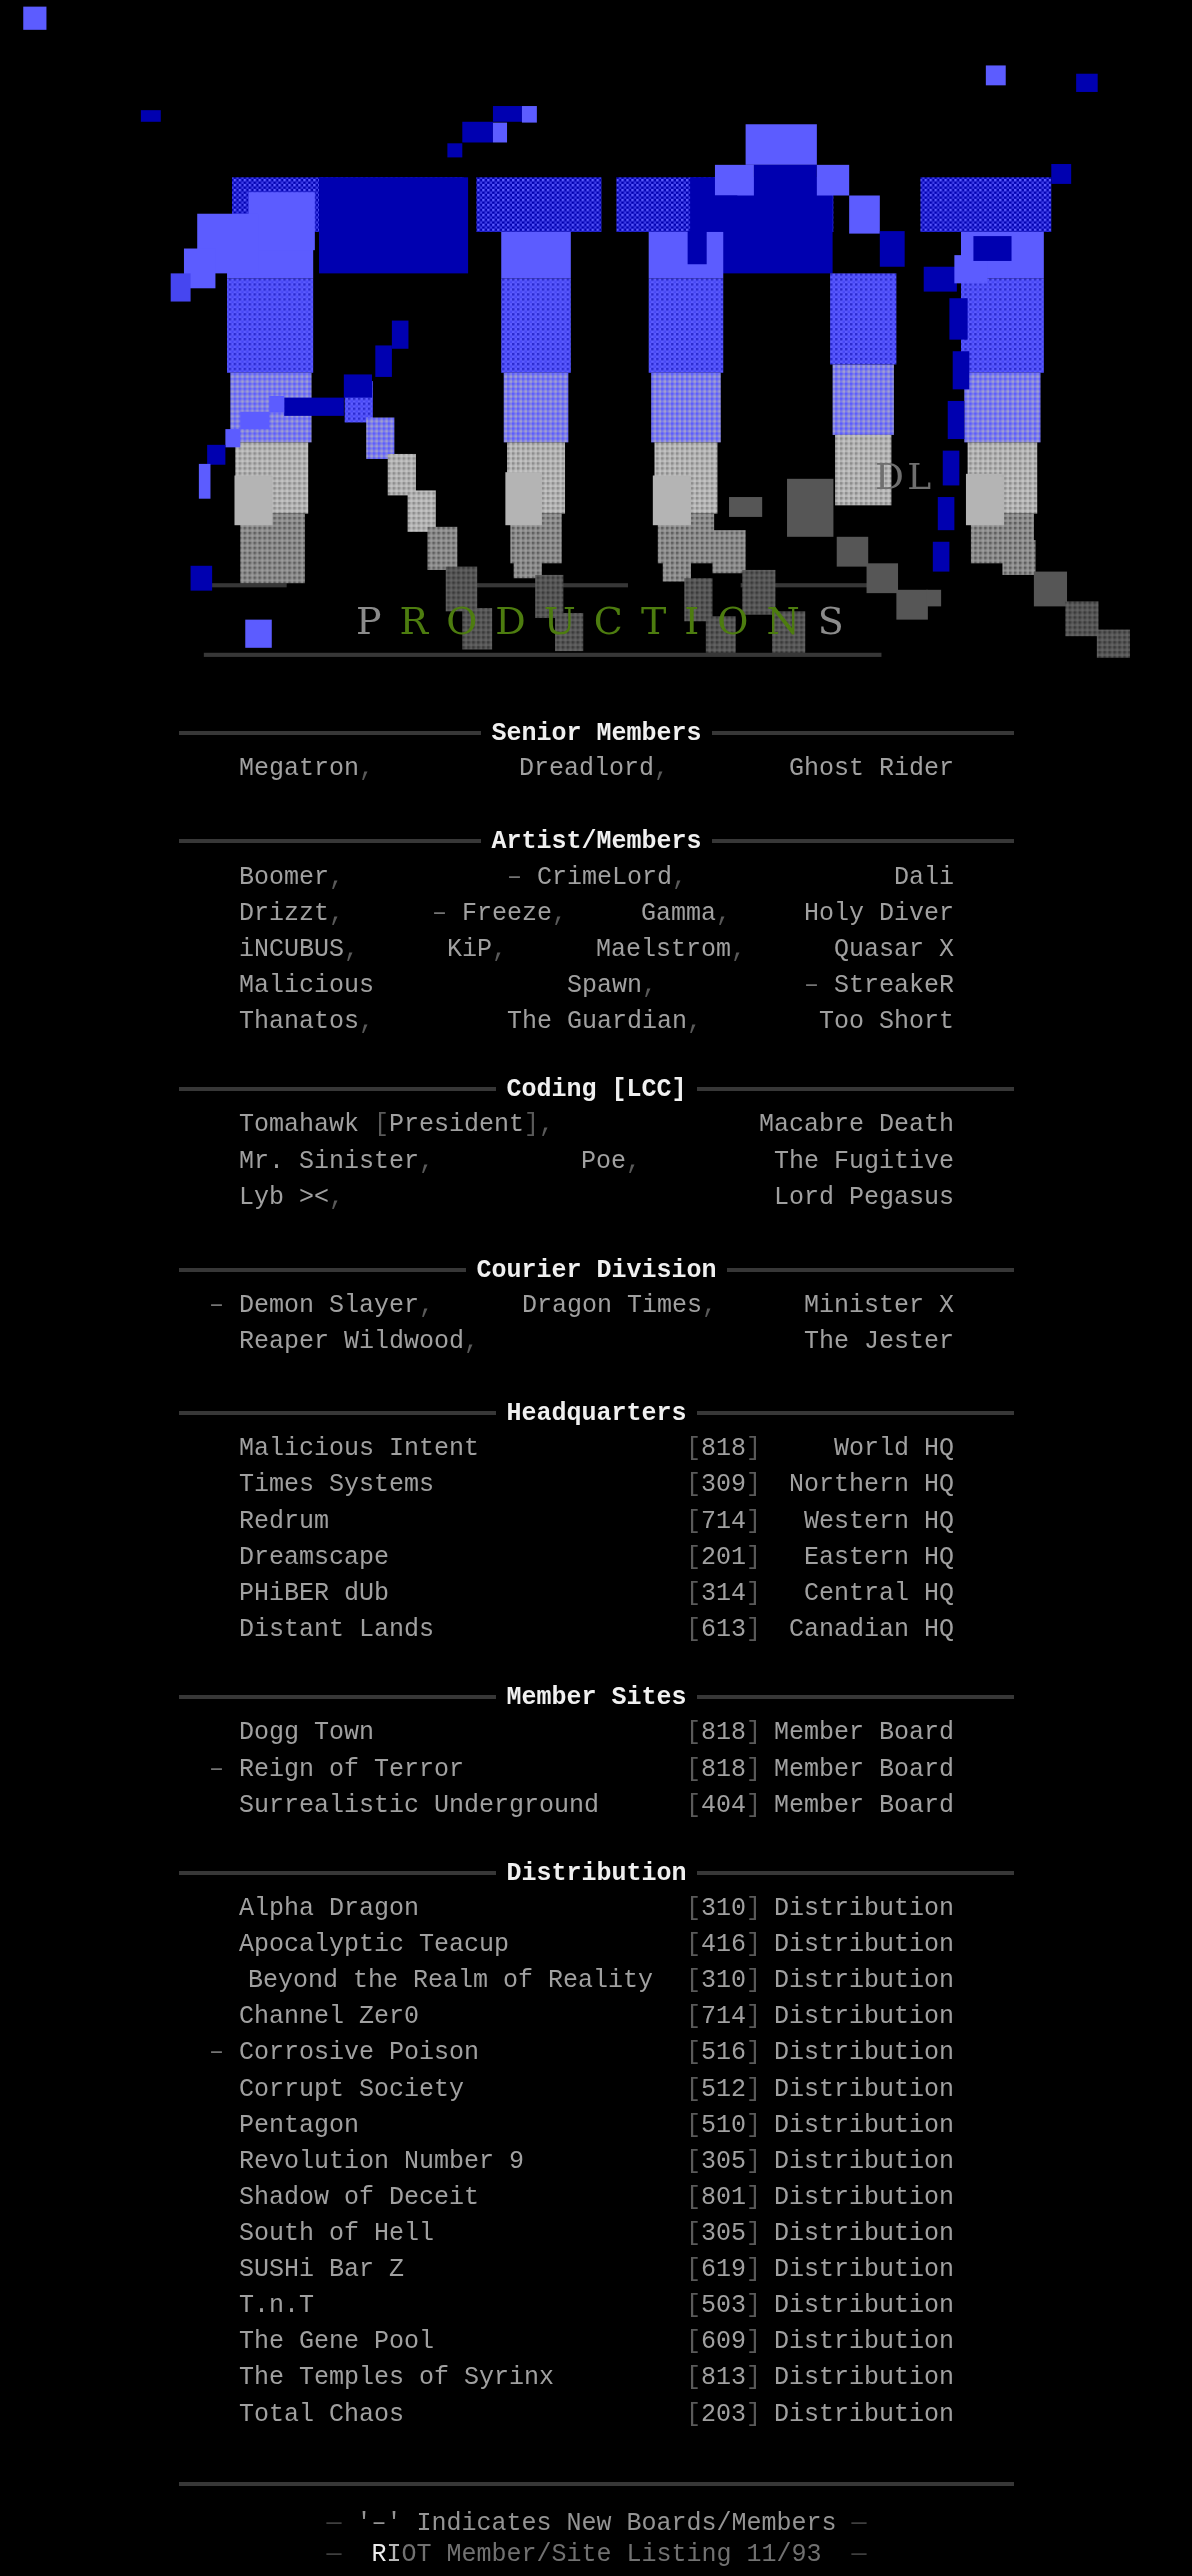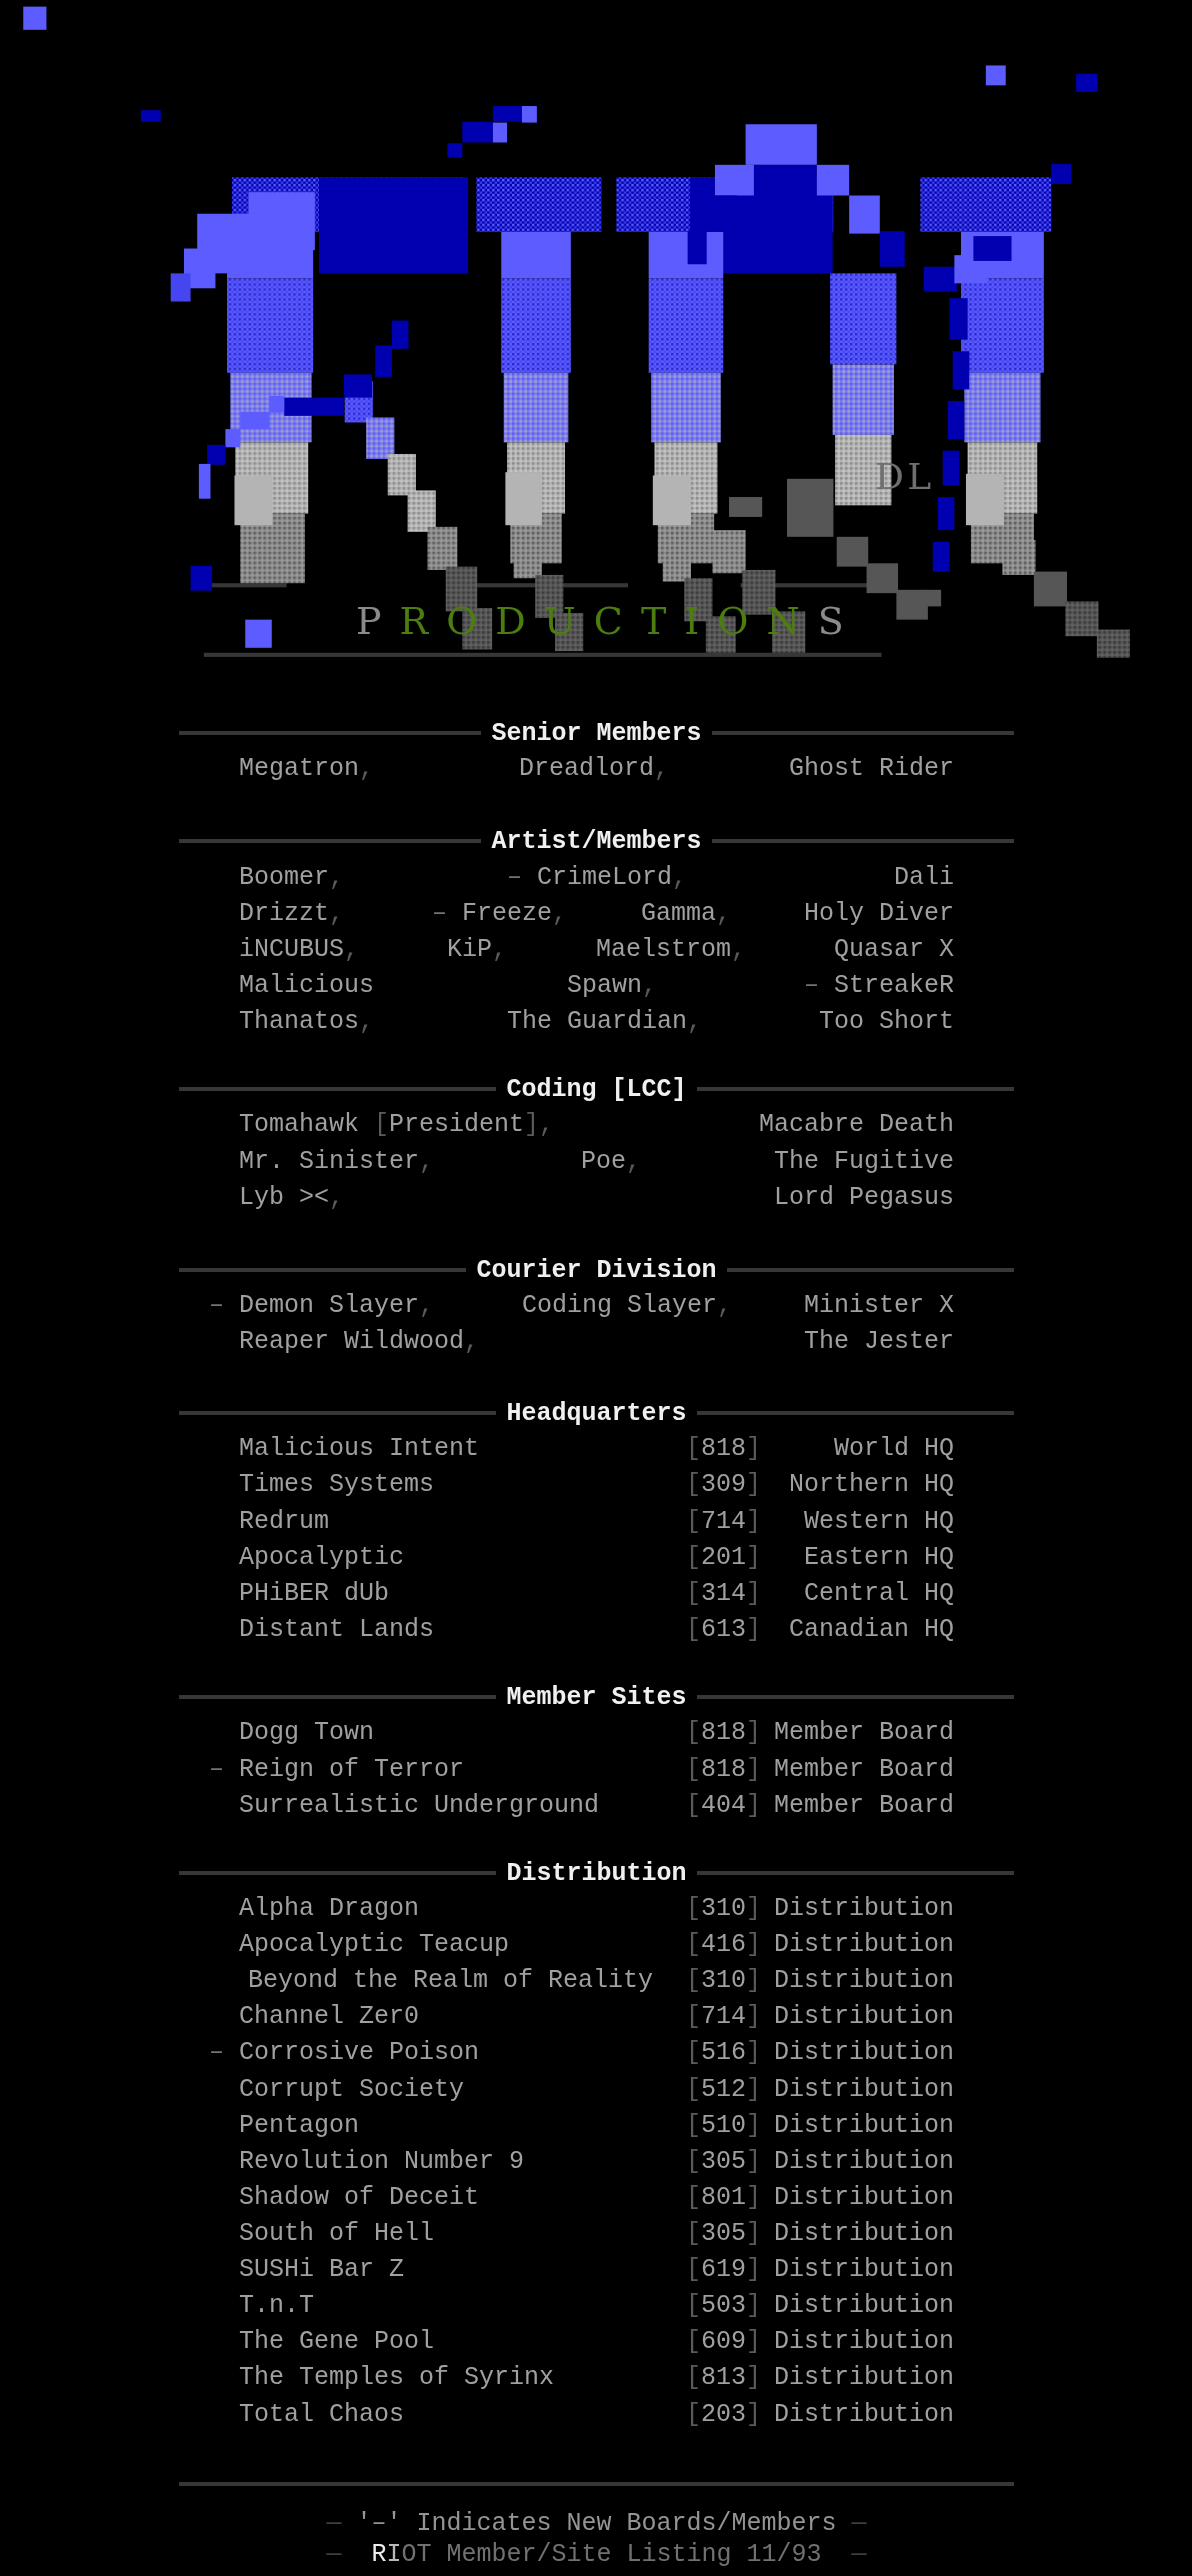--- a/index.html
+++ b/index.html
@@ -273,21 +273,21 @@
         </div>
       </div>
       <div class="section">
         <div class="sec-head" style="top: 1252px;">
           <div class="hline"></div>
           <div class="sec-title">Courier Division</div>
           <div class="hline"></div>
         </div>
         <div class="row" style="top: 1288px;">
           <div class="cell" style="left: 209px;"><span class="t-dash">– </span><span class="t-name">Demon Slayer</span><span class="t-dim">,</span></div>
-          <div class="cell" style="left: 522px;"><span class="t-name">Coding Slayer</span><span class="t-dim">,</span></div>
+          <div class="cell" style="left: 522px;"><span class="t-name">Dragon Times</span><span class="t-dim">,</span></div>
           <div class="cell" style="right: 239px;"><span class="t-name">Minister X</span></div>
         </div>
         <div class="row" style="top: 1324px;">
           <div class="cell" style="left: 239px;"><span class="t-name">Reaper Wildwood</span><span class="t-dim">,</span></div>
           <div class="cell" style="right: 239px;"><span class="t-name">The Jester</span></div>
         </div>
       </div>
       <div class="section">
         <div class="sec-head" style="top: 1395px;">
           <div class="hline"></div>
@@ -303,21 +303,21 @@
           <div class="cell" style="left: 239px;"><span class="t-name">Times Systems</span></div>
           <div class="cell" style="left: 686px;"><span class="t-dim">[</span><span class="t-name">309</span><span class="t-dim">]</span></div>
           <div class="cell" style="right: 239px;"><span class="t-name">Northern HQ</span></div>
         </div>
         <div class="row" style="top: 1504px;">
           <div class="cell" style="left: 239px;"><span class="t-name">Redrum</span></div>
           <div class="cell" style="left: 686px;"><span class="t-dim">[</span><span class="t-name">714</span><span class="t-dim">]</span></div>
           <div class="cell" style="right: 239px;"><span class="t-name">Western HQ</span></div>
         </div>
         <div class="row" style="top: 1540px;">
-          <div class="cell" style="left: 239px;"><span class="t-name">Apocalyptic</span></div>
+          <div class="cell" style="left: 239px;"><span class="t-name">Dreamscape</span></div>
           <div class="cell" style="left: 686px;"><span class="t-dim">[</span><span class="t-name">201</span><span class="t-dim">]</span></div>
           <div class="cell" style="right: 239px;"><span class="t-name">Eastern HQ</span></div>
         </div>
         <div class="row" style="top: 1576px;">
           <div class="cell" style="left: 239px;"><span class="t-name">PHiBER dUb</span></div>
           <div class="cell" style="left: 686px;"><span class="t-dim">[</span><span class="t-name">314</span><span class="t-dim">]</span></div>
           <div class="cell" style="right: 239px;"><span class="t-name">Central HQ</span></div>
         </div>
         <div class="row" style="top: 1612px;">
           <div class="cell" style="left: 239px;"><span class="t-name">Distant Lands</span></div>

